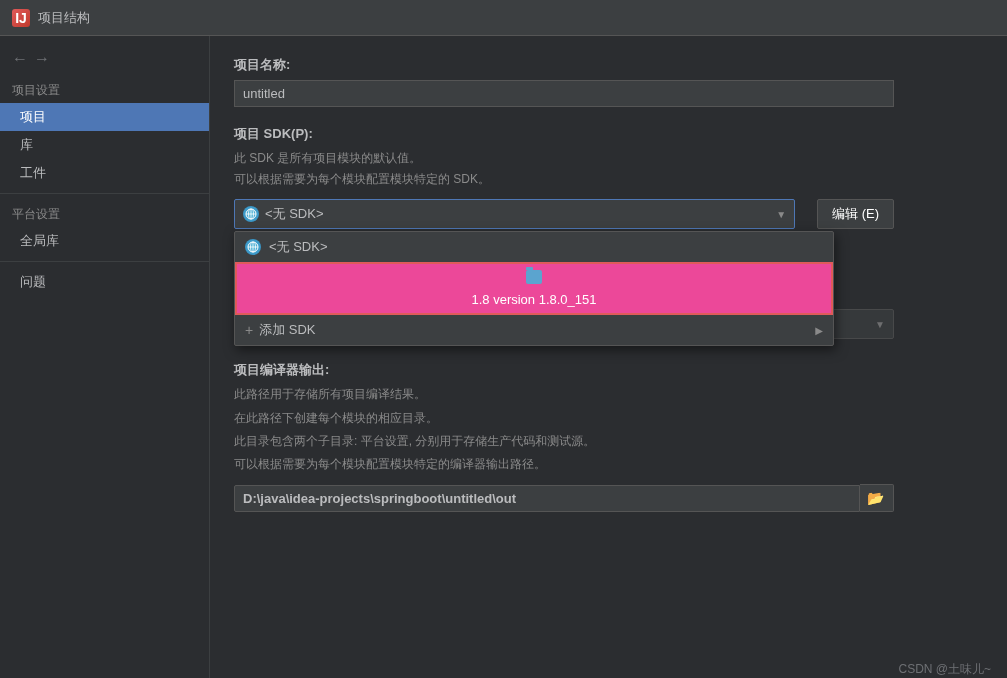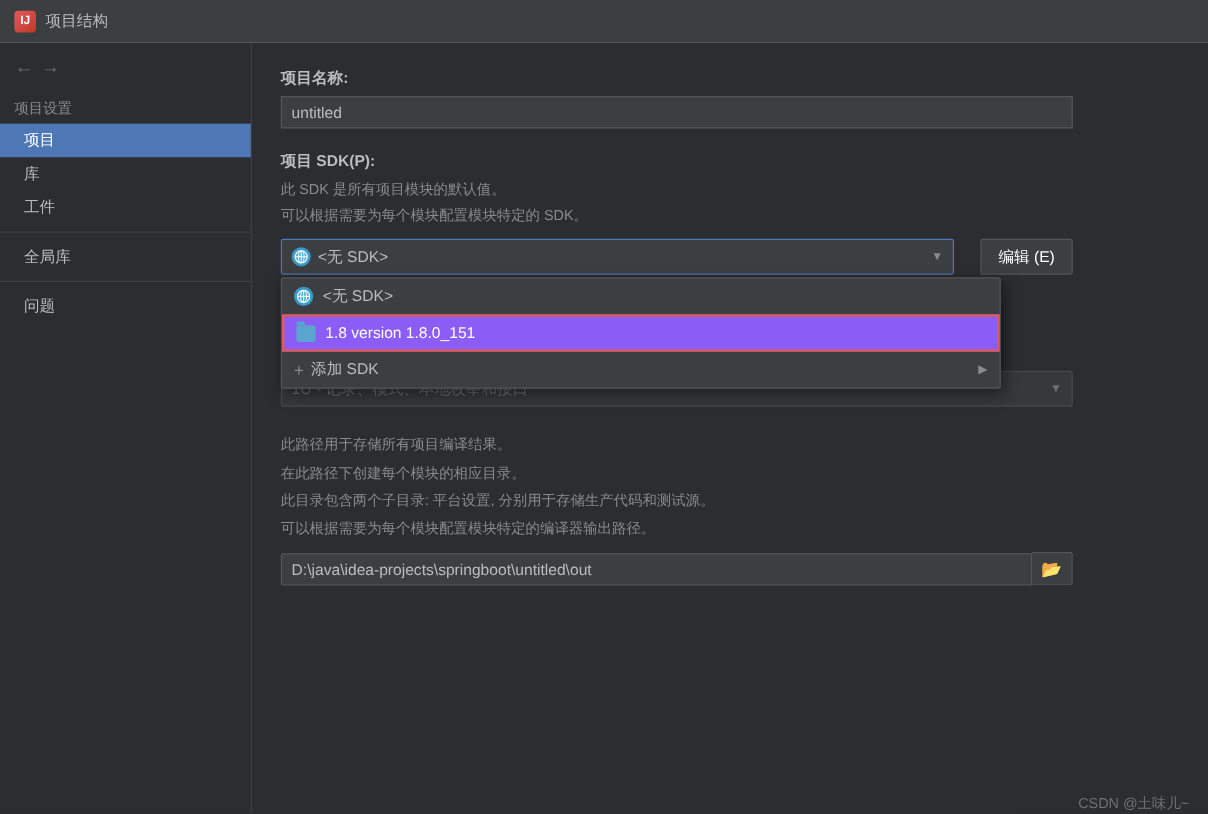--- a/index.html
+++ b/index.html
@@ -21,21 +21,21 @@
       padding: 0 12px;
       gap: 8px;
       border-bottom: 1px solid #555;
     }
     .title-bar-icon {
       width: 18px;
       height: 18px;
       background: linear-gradient(135deg, #e05a5a, #c0392b);
       border-radius: 3px;
       display: flex; align-items: center; justify-content: center;
-      font-size: 10px; color: white; font-weight: bold;
+      font-size: 14px; color: white; font-weight: bold;
     }
     .title-bar-text {
       color: #bbbcbe;
       font-size: 13px;
     }
 
     .main-layout {
       display: flex;
       height: calc(678px - 36px);
     }
@@ -196,23 +196,24 @@
     .dropdown-item {
       padding: 6px 10px;
       display: flex;
       align-items: center;
       gap: 8px;
       cursor: pointer;
       font-size: 13px;
       color: #bbbcbe;
     }
     .dropdown-item.selected {
-      background: #8b5cf6;
+      background: #ec4899;
       color: #ffffff;
       border: 2px solid #e05a5a;
+      flex-direction: column;
     }
 
     .folder-icon {
       width: 16px;
       height: 14px;
       background: #5ba4cf;
       border-radius: 2px;
       position: relative;
     }
     .folder-icon::before {
@@ -287,20 +288,21 @@
     }
     .path-input {
       flex: 1;
       background: #3c3f41;
       border: 1px solid #555;
       color: #bbbcbe;
       padding: 5px 8px;
       font-size: 13px;
       border-radius: 2px 0 0 2px;
       outline: none;
+      font-weight: bold;
     }
     .path-btn {
       background: #3c3f41;
       border: 1px solid #555;
       border-left: none;
       color: #8a8a8a;
       padding: 5px 8px;
       cursor: pointer;
       border-radius: 0 2px 2px 0;
       font-size: 14px;
@@ -339,20 +341,21 @@
     </div>
     <div class="sidebar-item indented">
       <span>库</span>
     </div>
     <div class="sidebar-item indented">
       <span>工件</span>
     </div>
 
     <div class="divider"></div>
 
+    <div class="section-label">平台设置</div>
     <div class="sidebar-item indented">
       <span>全局库</span>
     </div>
 
     <div class="divider"></div>
 
     <div class="sidebar-item">
       <span>问题</span>
     </div>
   </div>
@@ -416,20 +419,21 @@
       <div class="language-row" style="margin-top: 80px;">
         <div class="language-dropdown">
           <span>1U - 记录、模式、本地枚举和接口</span>
           <span class="chevron-icon">▼</span>
         </div>
       </div>
     </div>
 
     
     <div class="compiler-section">
+      <div class="field-label">项目编译器输出:</div>
       <div class="compiler-desc">此路径用于存储所有项目编译结果。</div>
       <div class="compiler-desc" style="margin-top:-6px">在此路径下创建每个模块的相应目录。</div>
       <div class="compiler-desc" style="margin-top:-6px">此目录包含两个子目录: 平台设置, 分别用于存储生产代码和测试源。</div>
       <div class="compiler-desc" style="margin-top:-6px">可以根据需要为每个模块配置模块特定的编译器输出路径。</div>
 
       <div class="path-row">
         <input class="path-input" type="text" value="D:\java\idea-projects\springboot\untitled\out" style="">
         <button class="path-btn">
           <span>📂</span>
         </button>

